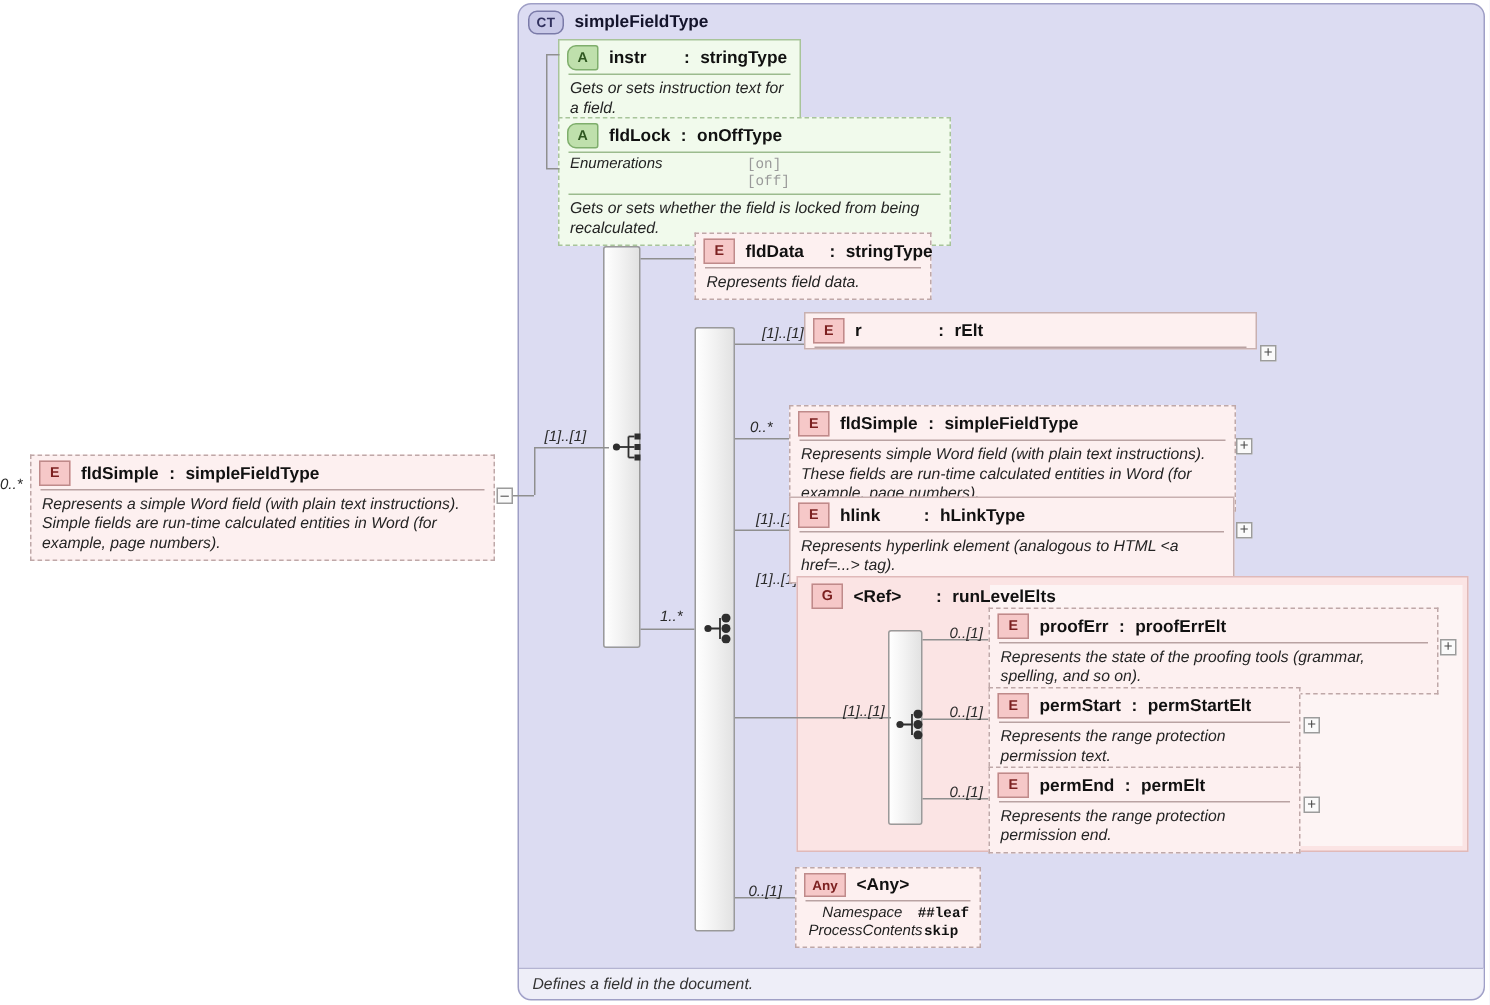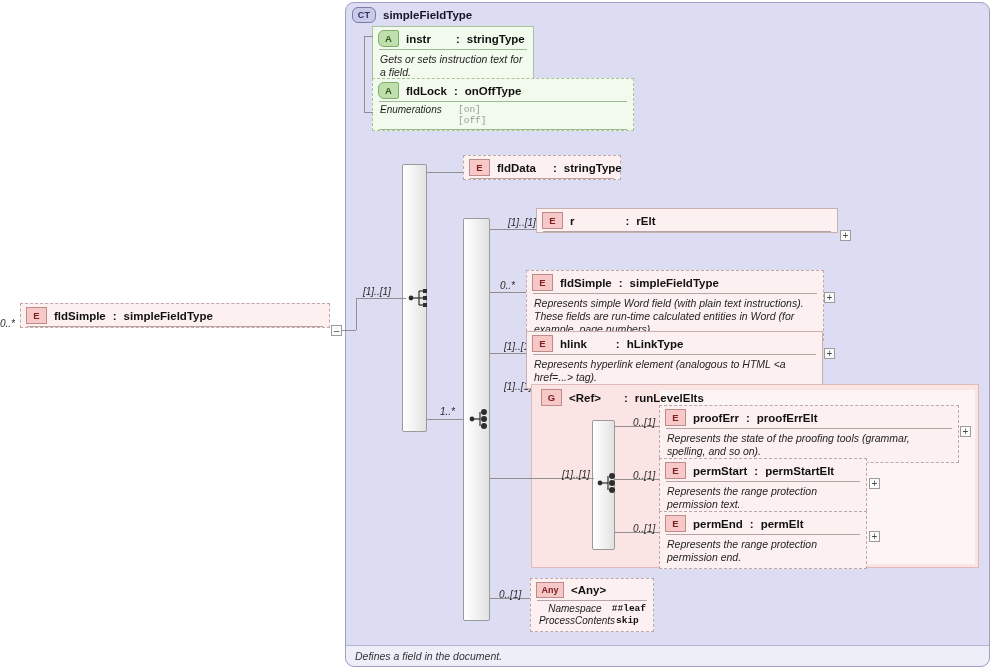--- a/index.html
+++ b/index.html
@@ -60,21 +60,21 @@
   }
   .badge.a{border:1px solid #7fae6c;background:#bfe0ac;color:#2f5720;
            border-radius:6px 2px 2px 6px;}
   .badge.g{border:1px solid #bf8a8a;background:#f6c8c8;color:#7c2020;}
   .badge.any{width:26px;height:14px;font-size:9px;}
 
   .nm{font-weight:bold;}
   .tp{font-weight:bold;}
 
   
-  .enum-row{display:flex;padding:2px 7px 3px 7px;font-size:10px;}
+  .enum-row{display:flex;padding:2px 7px 3px 7px;font-size:10px;gap:40px;}
   .enum-label{font-style:italic;width:78px;color:#1d1d1d;}
   .enum-vals span{display:block;color:#9a9a9a;font-family:"Liberation Mono",monospace;font-size:9.5px;line-height:11px;}
 
   
   .any-rows{padding:2px 7px 4px 7px;}
   .any-row{display:flex;font-size:10px;line-height:12px;}
   .any-row .k{font-style:italic;width:78px;color:#1d1d1d;text-align:center;}
   .any-row .v{font-weight:bold;font-family:"Liberation Mono",monospace;font-size:9.5px;color:#111;}
 
   
@@ -122,20 +122,21 @@
 <div class="abs card" style="left:0px;top:318px;">0..*</div>
 
 <div class="abs node node-dashed" id="root-node">
   <div class="node-title">
     <span class="badge">E</span>
     <span class="nm">fldSimple</span>
     <span>:</span>
     <span class="tp">simpleFieldType</span>
   </div>
   <div class="node-sep"></div>
+  <div class="node-doc">Represents a simple Word field (with plain text instructions). Simple fields are run-time calculated entities in Word (for example, page numbers).</div>
 </div>
 
 <div class="abs pm" style="left:331px;top:325px;">–</div>
 <div class="abs ln ln-h" style="left:342px;top:330px;width:14px;"></div>
 
 <div class="abs node attr node-solid" style="left:372px;top:26px;width:162px;">
   <div class="node-title">
     <span class="badge a">A</span>
     <span class="nm">instr</span>
     <span style="margin-left:18px;">:</span>
@@ -154,20 +155,21 @@
   </div>
   <div class="node-sep"></div>
   <div class="enum-row">
     <span class="enum-label">Enumerations</span>
     <span class="enum-vals">
       <span>[on]</span>
       <span>[off]</span>
     </span>
   </div>
   <div class="node-sep"></div>
+  <div class="node-doc">Gets or sets whether the field is locked from being recalculated.</div>
 </div>
 
 <div class="abs ln ln-v" style="left:364px;top:36px;height:76px;"></div>
 <div class="abs ln ln-h" style="left:364px;top:36px;width:9px;"></div>
 <div class="abs ln ln-h" style="left:364px;top:112px;width:9px;"></div>
 
 <div class="abs compbar" style="left:402px;top:164px;width:25px;height:268px;"></div>
 <div class="abs compicon" style="left:408px;top:288px;">
   <svg width="22" height="20" viewBox="0 0 22 20">
     <circle cx="3" cy="10" r="2.4" fill="#2e2e2e"></circle>
@@ -193,20 +195,21 @@
 <div class="abs card" style="left:440px;top:406px;">1..*</div>
 
 <div class="abs node node-dashed" style="left:463px;top:155px;width:158px;">
   <div class="node-title">
     <span class="badge">E</span>
     <span class="nm">fldData</span>
     <span style="margin-left:10px;">:</span>
     <span class="tp">stringType</span>
   </div>
   <div class="node-sep"></div>
+  <div class="node-doc">Represents field data.</div>
 </div>
 
 <div class="abs compbar" style="left:463px;top:218px;width:27px;height:403px;"></div>
 <div class="abs compicon" style="left:469px;top:409px;">
   <svg width="22" height="20" viewBox="0 0 22 20">
     <circle cx="3" cy="10" r="2.4" fill="#2e2e2e"></circle>
     <line x1="5" y1="10" x2="11" y2="10" stroke="#2e2e2e" stroke-width="1.2"></line>
     <line x1="11" y1="3" x2="11" y2="17" stroke="#2e2e2e" stroke-width="1.2"></line>
     <circle cx="15" cy="3" r="3" fill="#2e2e2e"></circle>
     <circle cx="15" cy="10" r="3" fill="#2e2e2e"></circle>

